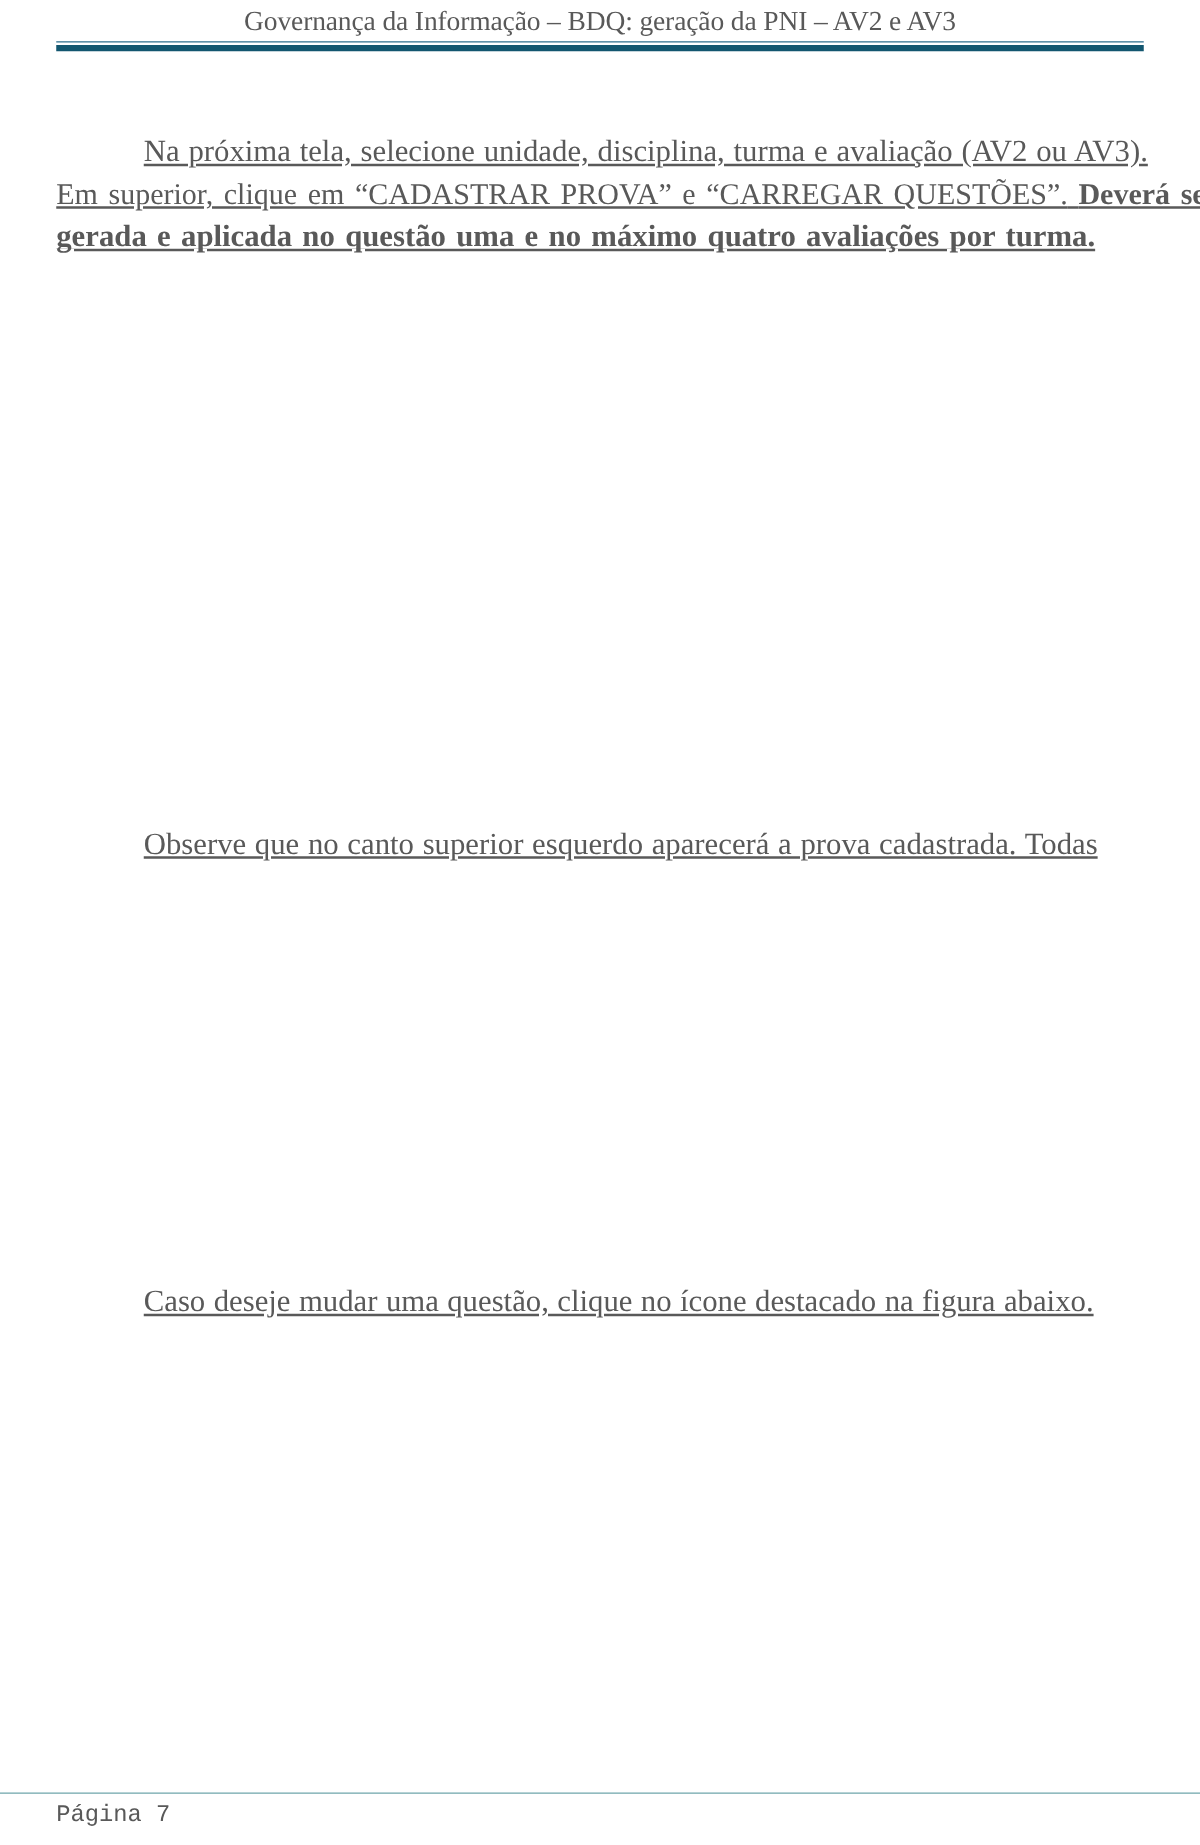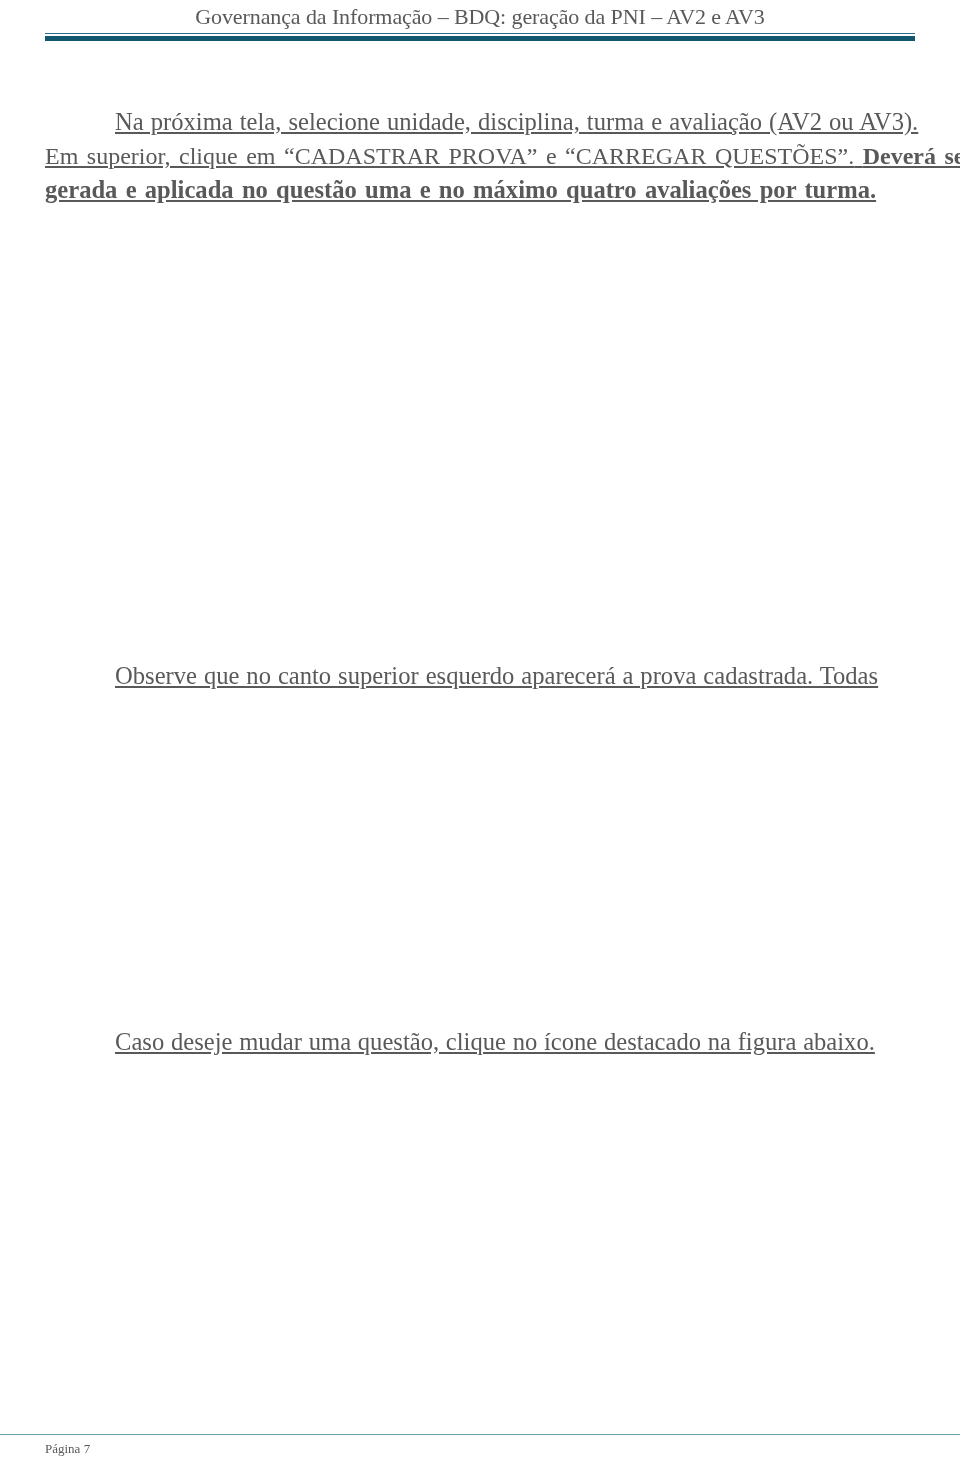--- a/index.html
+++ b/index.html
@@ -23,21 +23,21 @@
   .p3{left:45px;top:1025px;width:871px;}
   .ln.l1{padding-left:70px;word-spacing:0.9px;}
   .ln.l2{word-spacing:2.5px;font-size:24.0px;}
   .ln.l3{word-spacing:2.1px;}
   .ln.q1{padding-left:70px;word-spacing:0.8px;}
   .ln.q2{word-spacing:1.0px;}
   .ln.r1{padding-left:70px;word-spacing:0.6px;}
 
   
   .foot-line{position:absolute;left:0px;top:1434px;width:960px;height:1px;background:#6fa5ab;}
-  .foot-text{position:absolute;left:45px;top:1441px;font-family:Liberation Serif, serif;font-size:13px;color:#595959;}
+  .foot-text{position:absolute;left:45px;top:1441px;font-family:Liberation Mono, monospace;font-size:19px;color:#595959;}
 </style>
 </head>
 <body>
 
 <div class="page">
 
   <div class="doc-header">
     <div class="doc-title">Governança da Informação – BDQ: geração da PNI – AV2 e AV3</div>
     <div class="hr-thin"></div>
     <div class="hr-thick"></div>

